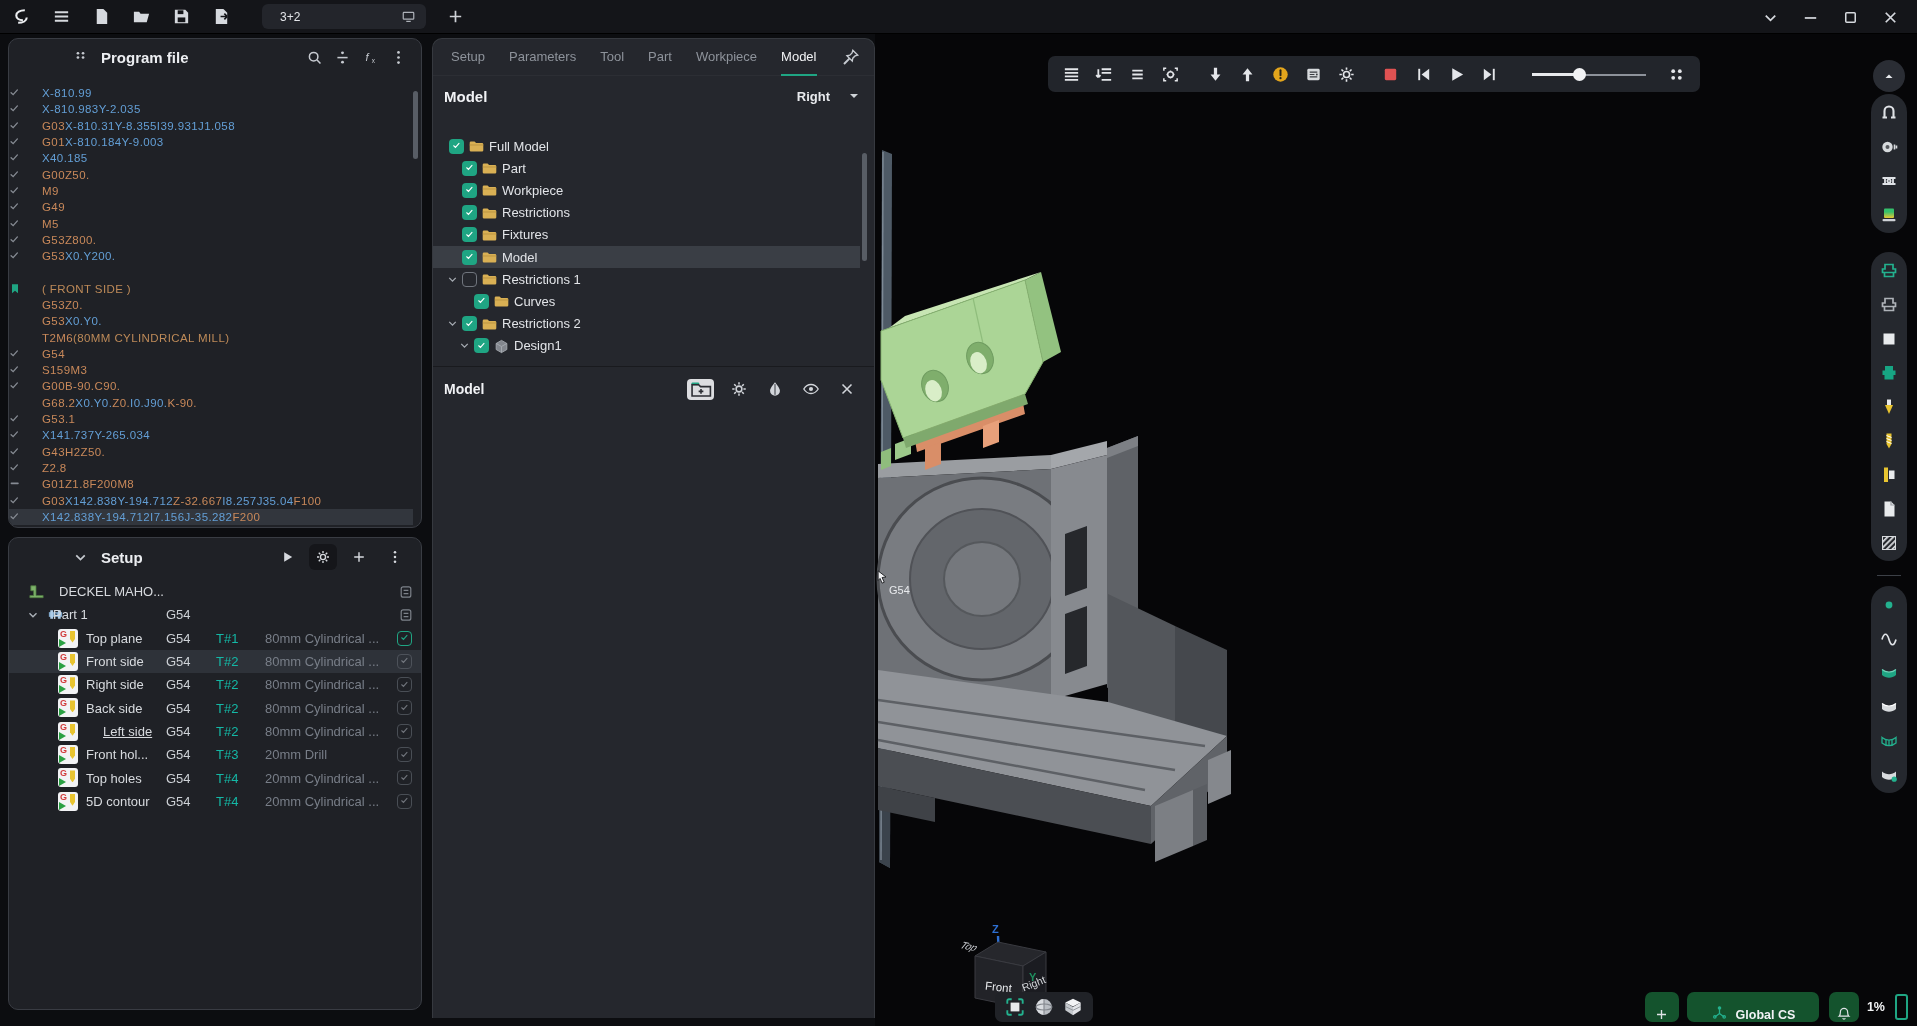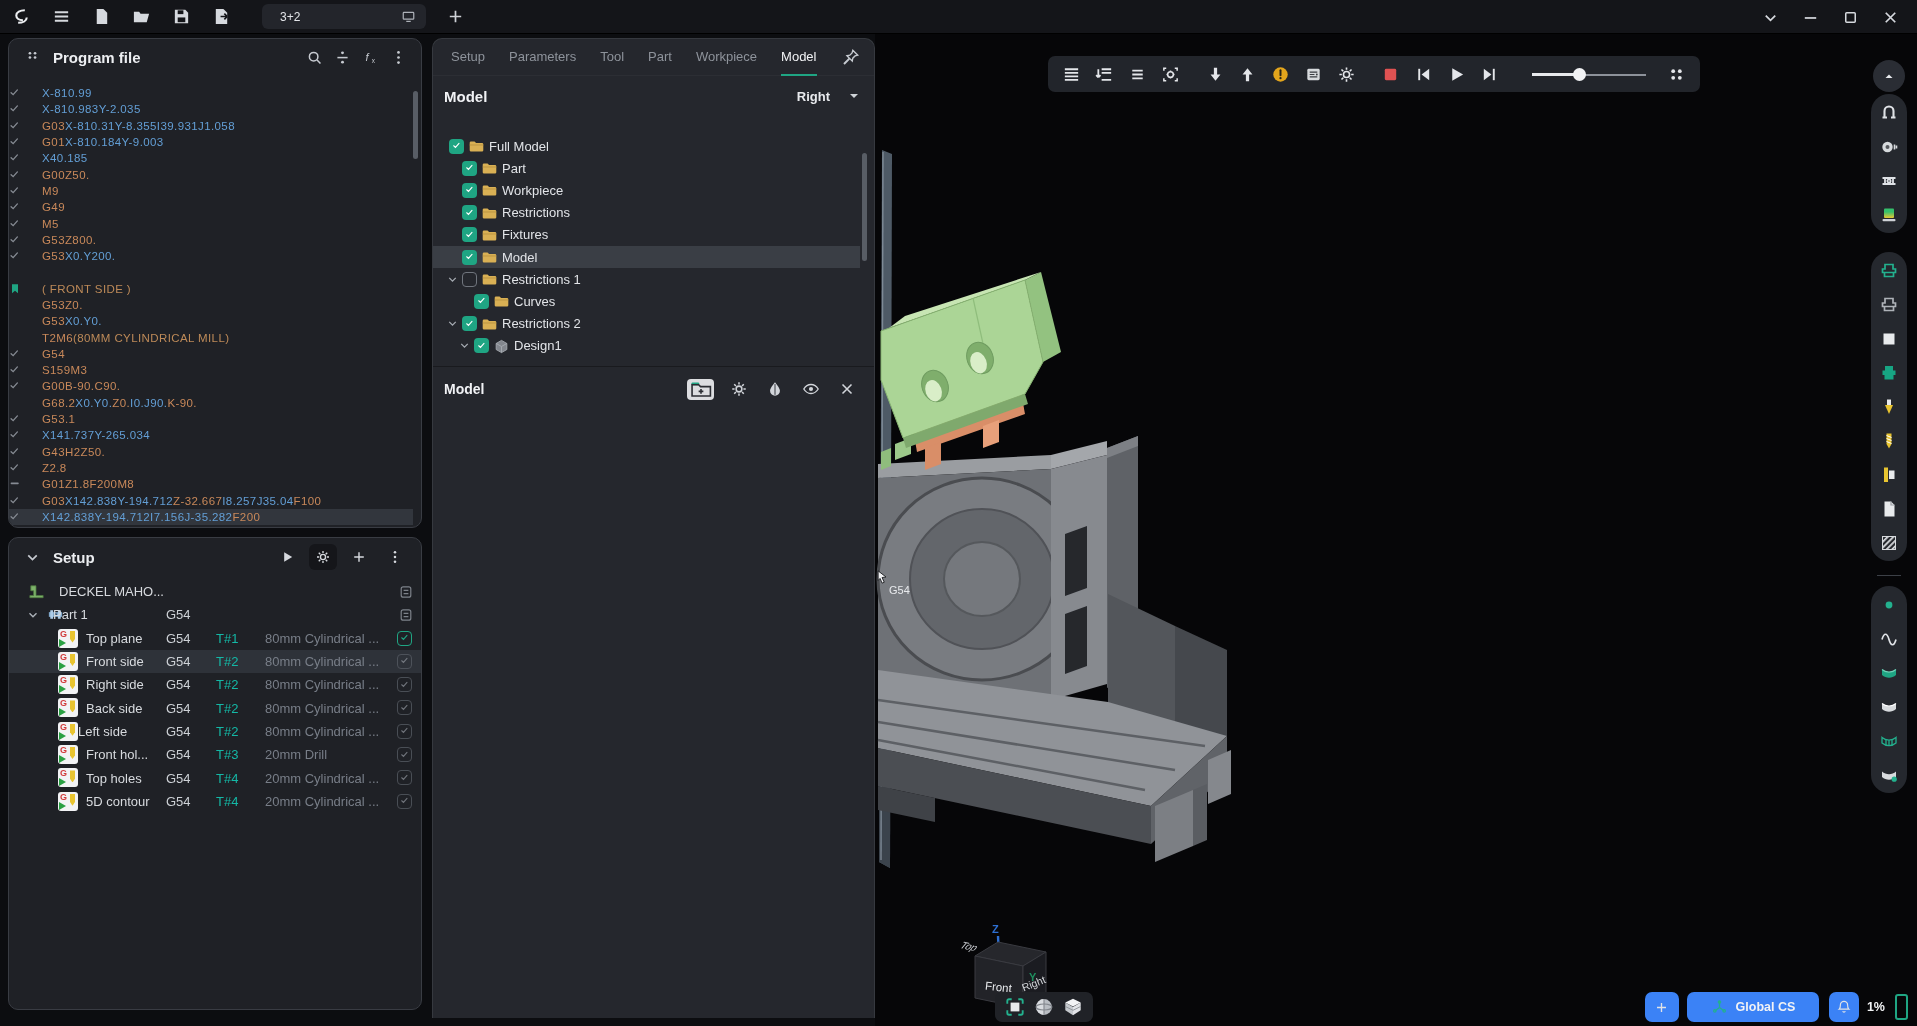--- a/index.html
+++ b/index.html
@@ -13,21 +13,21 @@
   .tb-logo{margin-left:8px;color:#eceef1;}
   .tb-tab{margin-left:28px;width:164px;height:25px;background:#23252b;border-radius:6px;display:flex;align-items:center;padding:0 10px 0 18px;color:#e3e5e9;font-size:12px;}
   .tb-tab .lbl{flex:1;}
   .tb-tab svg{width:15px;height:15px;color:#aeb2b9;}
   .tb-plus{margin-left:16px;color:#cfd2d7;}
   .tb-right{position:absolute;right:0;top:0;height:34px;display:flex;align-items:center;gap:14px;padding-right:14px;color:#c2c6cc;}
   .tb-right .tb-ic{margin-left:0;}
 
   
   .panel{position:absolute;background:#1f2126;border:1px solid #393c43;border-radius:10px;overflow:hidden;}
-  .panel-hd{display:flex;align-items:center;height:36px;padding:0 12px;color:#eceef1;}
+  .panel-hd{display:flex;align-items:center;height:36px;padding:0 12px;color:#eceef1;margin-left:48px;}
   .panel-hd .title{font-size:15px;font-weight:bold;margin-left:10px;}
   .hd-ic{width:22px;height:22px;display:flex;align-items:center;justify-content:center;color:#c6cad0;cursor:pointer;}
   .hd-ic svg{width:17px;height:17px;}
 
   
   #program-panel{left:8px;top:38px;width:414px;height:490px;}
   .code-list{position:absolute;left:0;top:46px;right:8px;bottom:0;overflow:hidden;}
   .code-row{display:flex;align-items:center;height:16.3px;padding-left:0;font-family:"DejaVu Sans Mono",monospace;font-size:11.5px;white-space:nowrap;}
   .code-row.sel{background:#32363d;}
   .code-row .mark{width:26px;display:flex;align-items:center;color:#868b93;}
@@ -102,21 +102,21 @@
   .rail-circle{position:absolute;right:12px;top:26px;width:32px;height:32px;border-radius:50%;background:#2a2d34;display:flex;align-items:center;justify-content:center;color:#e8eaed;cursor:pointer;}
   .rail{position:absolute;right:10px;width:36px;background:#25282e;border-radius:18px;display:flex;flex-direction:column;align-items:center;padding:8px 0;gap:13px;}
   .rail .ri{width:21px;height:21px;display:flex;align-items:center;justify-content:center;color:#dfe2e6;cursor:pointer;}
   .rail .ri svg{width:20px;height:20px;}
   .rail-div{position:absolute;right:16px;width:24px;height:1px;background:#3c4047;}
   .g54-label{position:absolute;left:14px;top:550px;color:#e8eaed;font-size:11px;}
   .vcursor{position:absolute;left:2px;top:536px;width:11px;height:14px;color:#f2f3f5;}
   .cubebar{position:absolute;left:120px;top:958px;width:98px;height:30px;background:#202227;border-radius:7px;display:flex;align-items:center;justify-content:space-around;padding:0 6px;}
   .cubebar .ci{width:22px;height:22px;display:flex;align-items:center;justify-content:center;cursor:pointer;}
   .statusbar{position:absolute;right:0;top:956px;height:34px;display:flex;align-items:center;}
-  .st-btn{height:30px;background:#3b82f6;border-radius:7px;display:flex;align-items:center;justify-content:center;color:#dfe2e6;cursor:pointer;}
+  .st-btn{height:30px;background:#14532d;border-radius:7px;display:flex;align-items:flex-end;justify-content:center;color:#dfe2e6;cursor:pointer;}
   .st-plus{width:34px;margin-right:8px;}
   .st-cs{width:132px;gap:8px;font-size:12.5px;font-weight:bold;color:#f1f2f5;margin-right:10px;}
   .st-bell{width:30px;margin-right:8px;}
   .st-pct{color:#f2f3f5;font-size:12.5px;font-weight:bold;margin-right:10px;}
   .st-batt{width:13px;height:26px;border:2px solid #1fa583;border-radius:3px;margin-right:9px;}
 </style>
 </head>
 <body>
 
 <div class="screen">
@@ -557,21 +557,21 @@
               <path d="M3.5 9.5l3.4 3.2L14 4.8"></path>
             </svg>
           </span>
         </div>
         <div class="s-row">
           <span class="op-ic">
             <span class="g">G</span>
             <span class="arr"></span>
             <span class="bit"></span>
           </span>
-          <span class="cell" style="left: 69px;">Left side</span>
+          <span class="cell" style="left: 94px; text-decoration: underline;">Left side</span>
           <span class="cell wcs">G54</span>
           <span class="cell tool">T#2</span>
           <span class="cell desc">80mm Cylindrical ...</span>
           <span class="chk">
             <svg viewBox="0 0 20 20" fill="none" stroke="currentColor" stroke-width="2.2" stroke-linecap="round">
               <path d="M3.5 9.5l3.4 3.2L14 4.8"></path>
             </svg>
           </span>
         </div>
         <div class="s-row">

